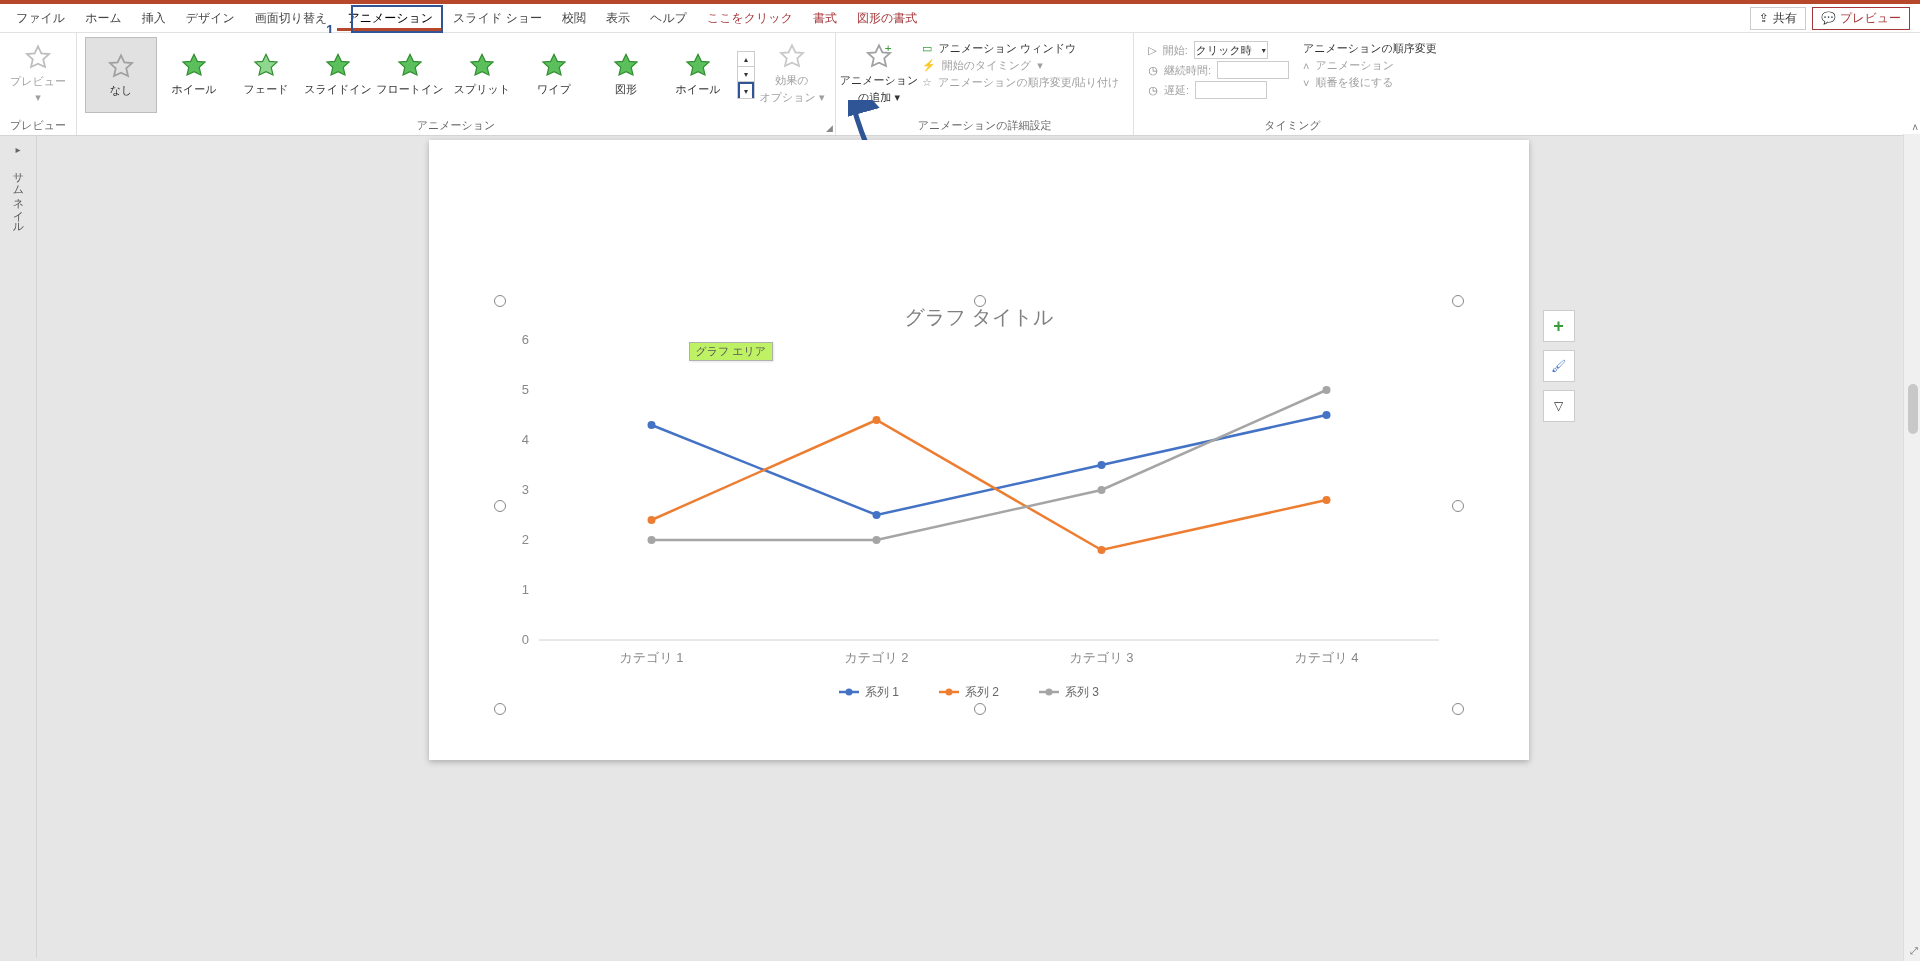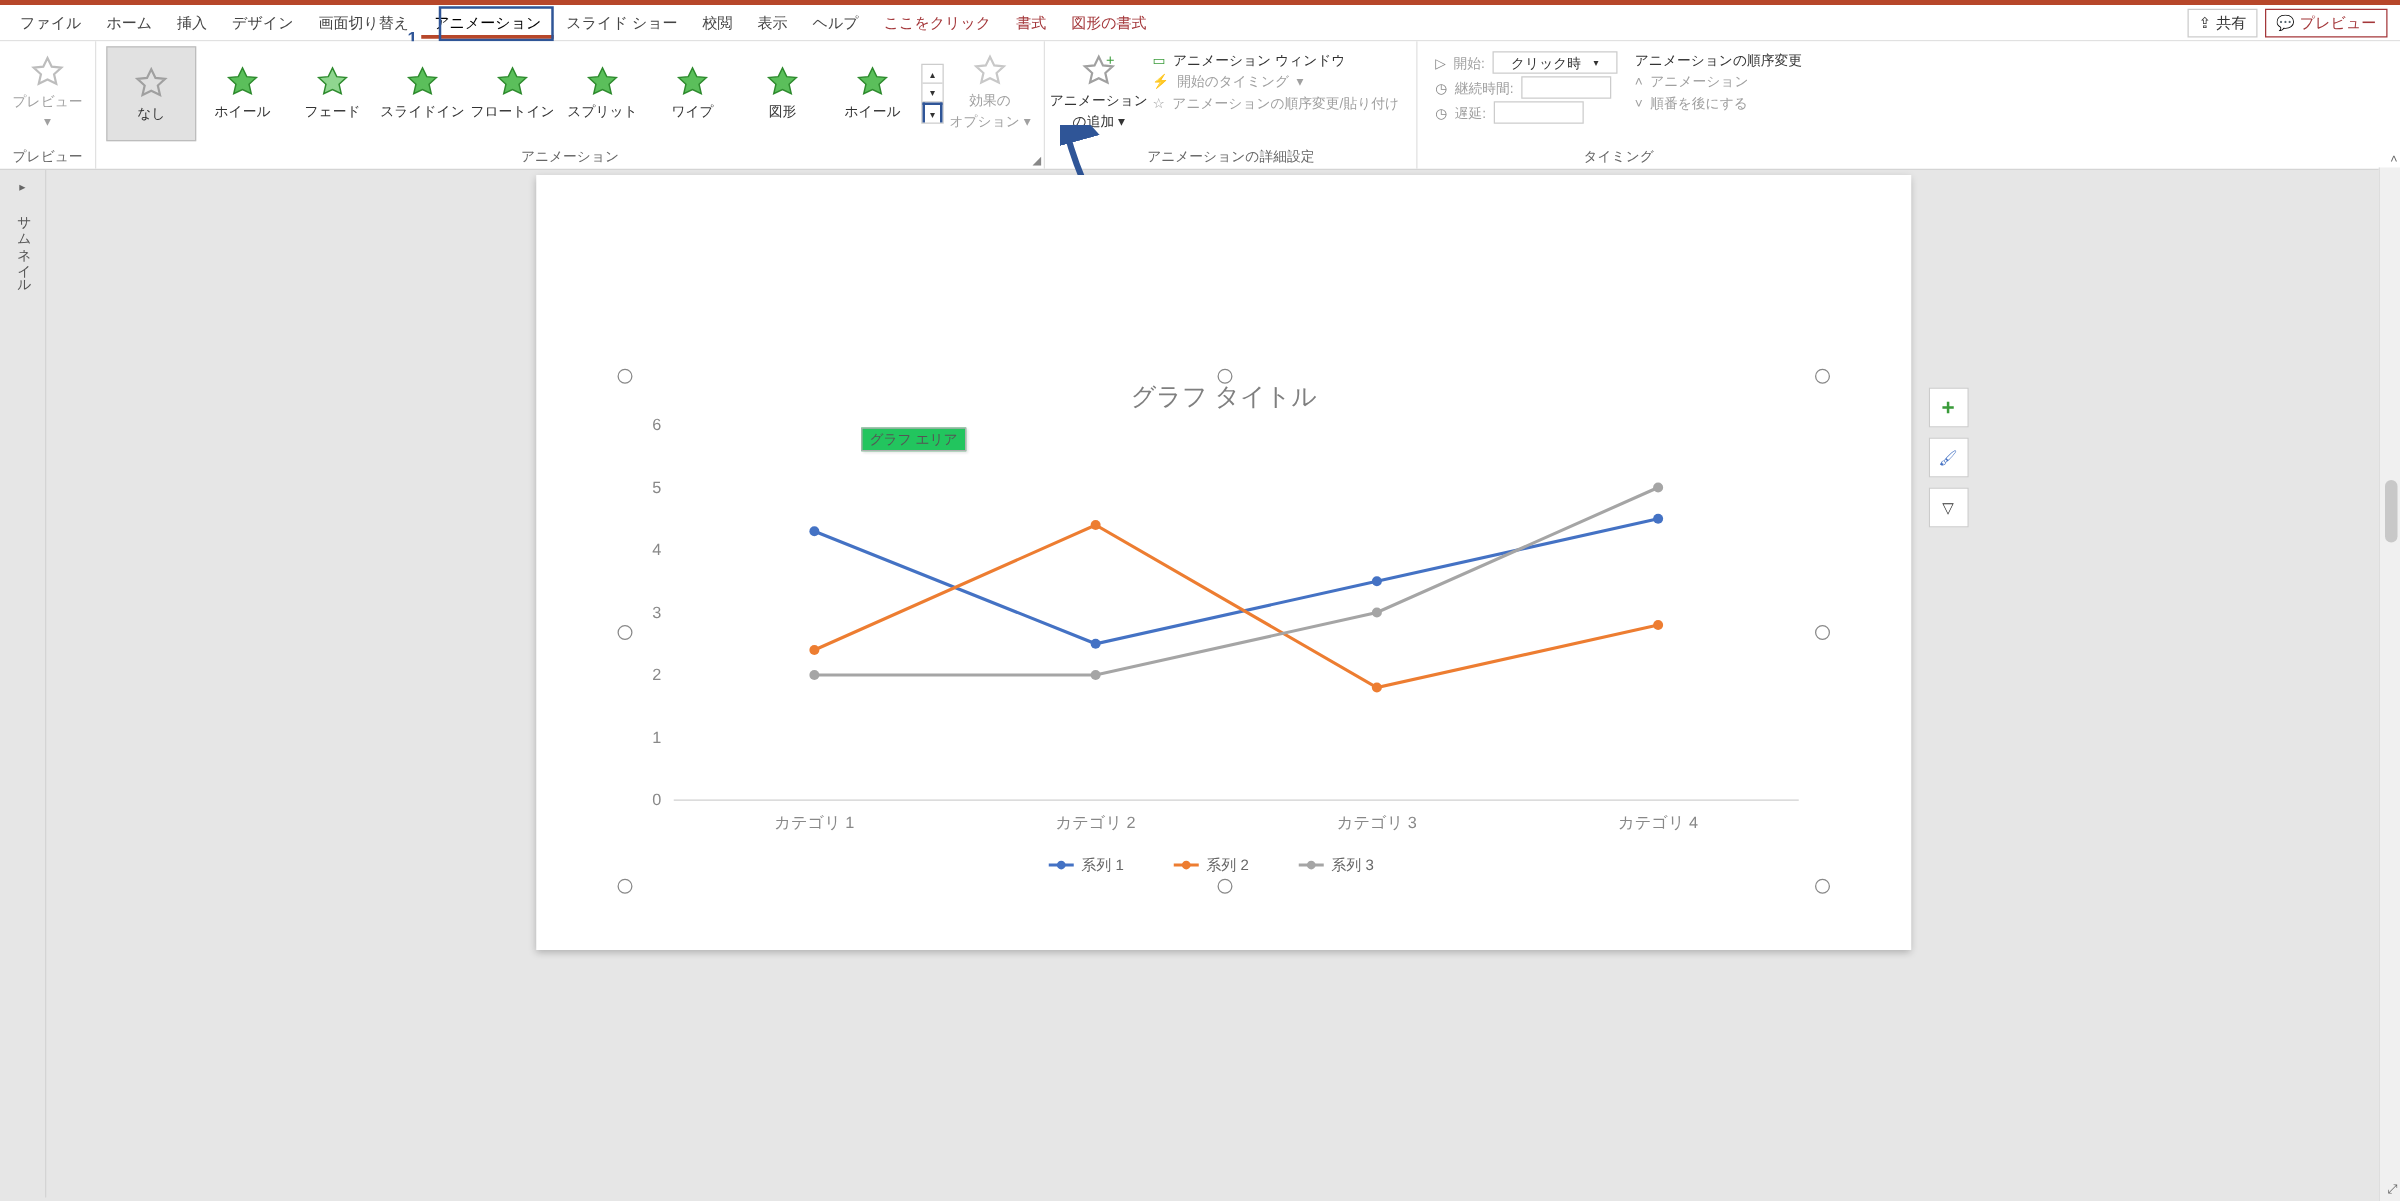--- a/index.html
+++ b/index.html
@@ -38,21 +38,21 @@
 .slide{background:#fff;width:1100px;height:620px;margin-top:4px;box-shadow:0 2px 6px rgba(0,0,0,.25);position:relative;}
 .chart-box{position:absolute;left:70px;top:160px;width:960px;height:410px;}
 .sel-handle{width:10px;height:10px;border:1px solid #888;background:#fff;border-radius:50%;position:absolute;}
 .chart-btns{position:absolute;right:-46px;top:170px;display:flex;flex-direction:column;gap:8px;}
 .cbtn{width:30px;height:30px;border:1px solid #ccc;background:#fff;display:flex;align-items:center;justify-content:center;cursor:pointer;}
 .arrow{position:absolute;left:848px;top:100px;pointer-events:none;}
 .arrow-lbl{position:absolute;left:838px;top:198px;color:#2f5597;font-weight:700;font-size:17px;pointer-events:none;}
 .scroll-v{position:absolute;right:0;top:134px;bottom:0;width:16px;background:#f0f0f0;border-left:1px solid #ddd;}
 .thumb{position:absolute;right:2px;width:10px;height:50px;background:#c8c8c8;border-radius:5px;top:250px;}
 .dlh{position:absolute;bottom:4px;right:2px;font-size:10px;color:#666;}
-.tooltip{position:absolute;background:#22c55e;border:1px solid #b0b0b0;font-size:11px;padding:1px 6px;color:#555;box-shadow:1px 1px 2px rgba(0,0,0,.1);}
+.tooltip{position:absolute;background:#bef264;border:1px solid #b0b0b0;font-size:11px;padding:1px 6px;color:#555;box-shadow:1px 1px 2px rgba(0,0,0,.1);}
 svg text{font-family:inherit;}
 </style>
 </head>
 <body>
 
 <div class="titlebar-accent"></div>
 
 <div class="tabs">
   <div class="tab">ファイル</div>
   <div class="tab">ホーム</div>
@@ -192,21 +192,21 @@
     </div>
     <div class="group-label">アニメーションの詳細設定</div>
   </div>
 
   <div class="group" style="border-right:none">
     <div class="group-body">
       <div class="timing-col">
         <div class="adv-row">
             <span style="color:#888">▷</span>
             <span class="disabled">開始:</span> 
-            <div class="input-small" style="padding:0 14px;display:flex;align-items:center;justify-content:space-between">
+            <div class="input-small" style="padding:0 1px;display:flex;align-items:center;justify-content:space-between">
               <span>クリック時</span>
               <span style="font-size:8px">▾</span>
             </div>
           </div>
         <div class="adv-row">
             <span style="color:#888">◷</span>
             <span class="disabled">継続時間:</span> 
             <div class="input-small"></div>
           </div>
         <div class="adv-row">

